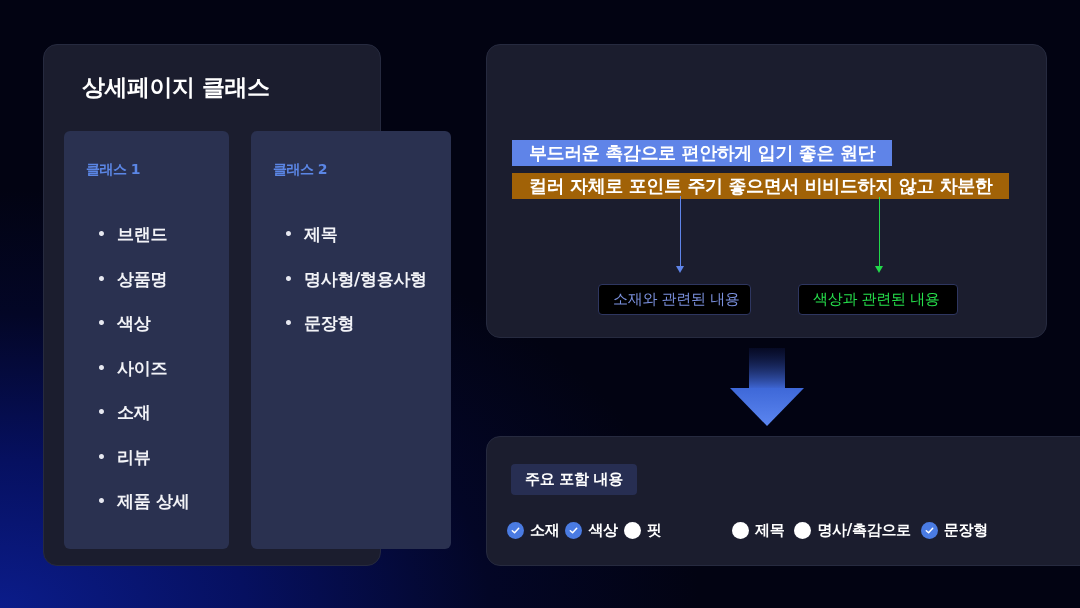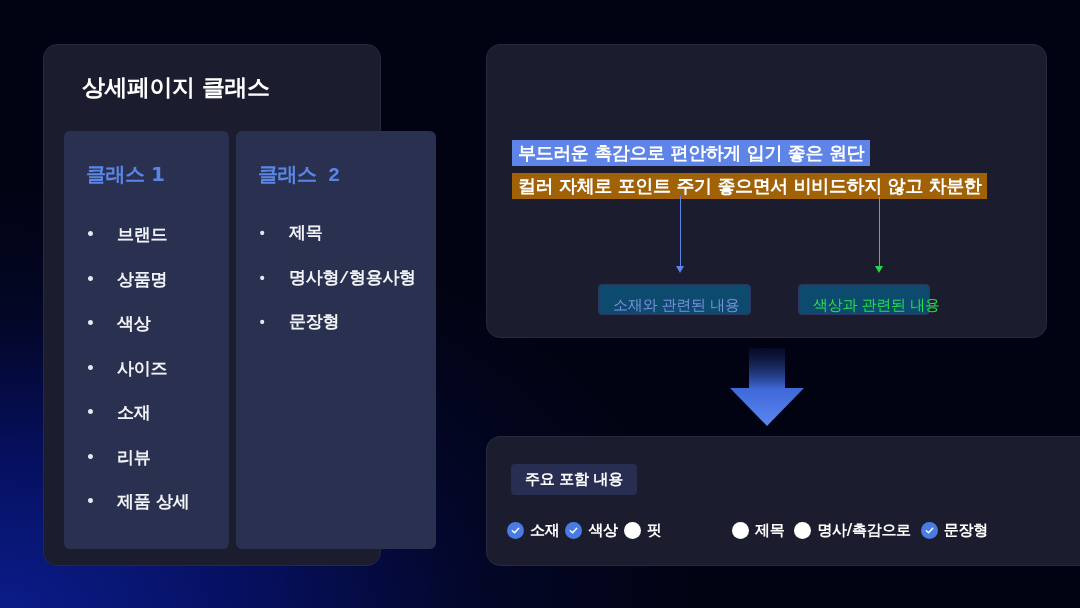--- a/index.html
+++ b/index.html
@@ -10,21 +10,21 @@
     background-color: #020312;
     position: relative;
     color: #ffffff;
   }
   .panel {
     position: absolute;
     background: #1b1d2e;
     border: 1px solid #262a3f;
     border-radius: 14px;
   }
-  #left-panel { left: 43px; top: 44px; width: 338px; height: 522px; }
+  #left-panel { left: 43px; top: 44px; width: 338px; height: 522px; text-align: center; }
   #copy-panel { left: 486px; top: 44px; width: 561px; height: 294px; }
   #result-panel { left: 486px; top: 436px; width: 617px; height: 130px; }
 
   .panel-title {
     position: absolute;
     font-size: 23px;
     font-weight: bold;
     color: #ffffff;
     letter-spacing: -0.5px;
   }
@@ -33,25 +33,25 @@
 
   .class-card {
     position: absolute;
     top: 86px;
     width: 165px;
     height: 418px;
     background: #2a3150;
     border-radius: 6px;
   }
   #class-card-1 { left: 20px; }
-  #class-card-2 { left: 192px; width: 200px; font-family: Liberation Mono, monospace; }
+  #class-card-2 { left: 207px; width: 200px; }
   .class-title {
     position: absolute;
     left: 22px; top: 30px;
-    font-size: 20px;
+    font-size: 14px;
     font-weight: bold;
     color: #5b86e5;
     letter-spacing: -0.5px;
   }
   .class-list { position: absolute; left: 22px; top: 92px; list-style: none; }
   .class-list li {
     height: 44.5px;
     display: flex;
     align-items: flex-start;
     font-size: 17px;
@@ -66,21 +66,21 @@
   }
   .class-list .item-text { line-height: 22px; letter-spacing: -0.3px; }
 
   .highlight-lines { position: absolute; left: 25px; top: 95px; }
   .hl-line {
     display: inline-block;
     font-size: 18px;
     font-weight: bold;
     color: #ffffff;
     line-height: 26px;
-    padding: 0 6px;
+    padding: 0 17px;
     letter-spacing: -0.4px;
     white-space: nowrap;
   }
   .hl-row { height: 33px; }
   .hl-blue { background: #5f84e8; }
   .hl-green { background: #a16207; }
 
   .connector { position: absolute; width: 1px; }
   #connector-blue { left: 193px; top: 151px; height: 72px; background: #5f84e8; }
   #connector-green { left: 392px; top: 152px; height: 72px; background: #22d84a; }
@@ -90,31 +90,31 @@
     border-left: 4px solid transparent;
     border-right: 4px solid transparent;
   }
   #arrow-head-blue { left: 189px; top: 221px; border-top: 7px solid #5f84e8; }
   #arrow-head-green { left: 388px; top: 221px; border-top: 7px solid #22d84a; }
 
   .tag {
     position: absolute;
     top: 239px;
     height: 31px;
-    padding: 6px 14px;
-    background: #0c4a6e;
+    padding: 0 14px;
+    background: #000000;
     border: 1px solid #2e3660;
     border-radius: 4px;
     font-size: 15px;
     line-height: 29px;
     letter-spacing: -0.3px;
     white-space: nowrap;
   }
   #tag-material { left: 111px; width: 153px; color: #7b91de; }
-  #tag-color { left: 311px; width: 132px; color: #26e04c; }
+  #tag-color { left: 311px; width: 160px; color: #26e04c; }
 
   #down-arrow { position: absolute; left: 730px; top: 348px; width: 74px; height: 78px; }
 
   .section-label {
     position: absolute;
     top: 27px;
     height: 31px;
     background: #272e52;
     border-radius: 4px;
     font-size: 15px;

